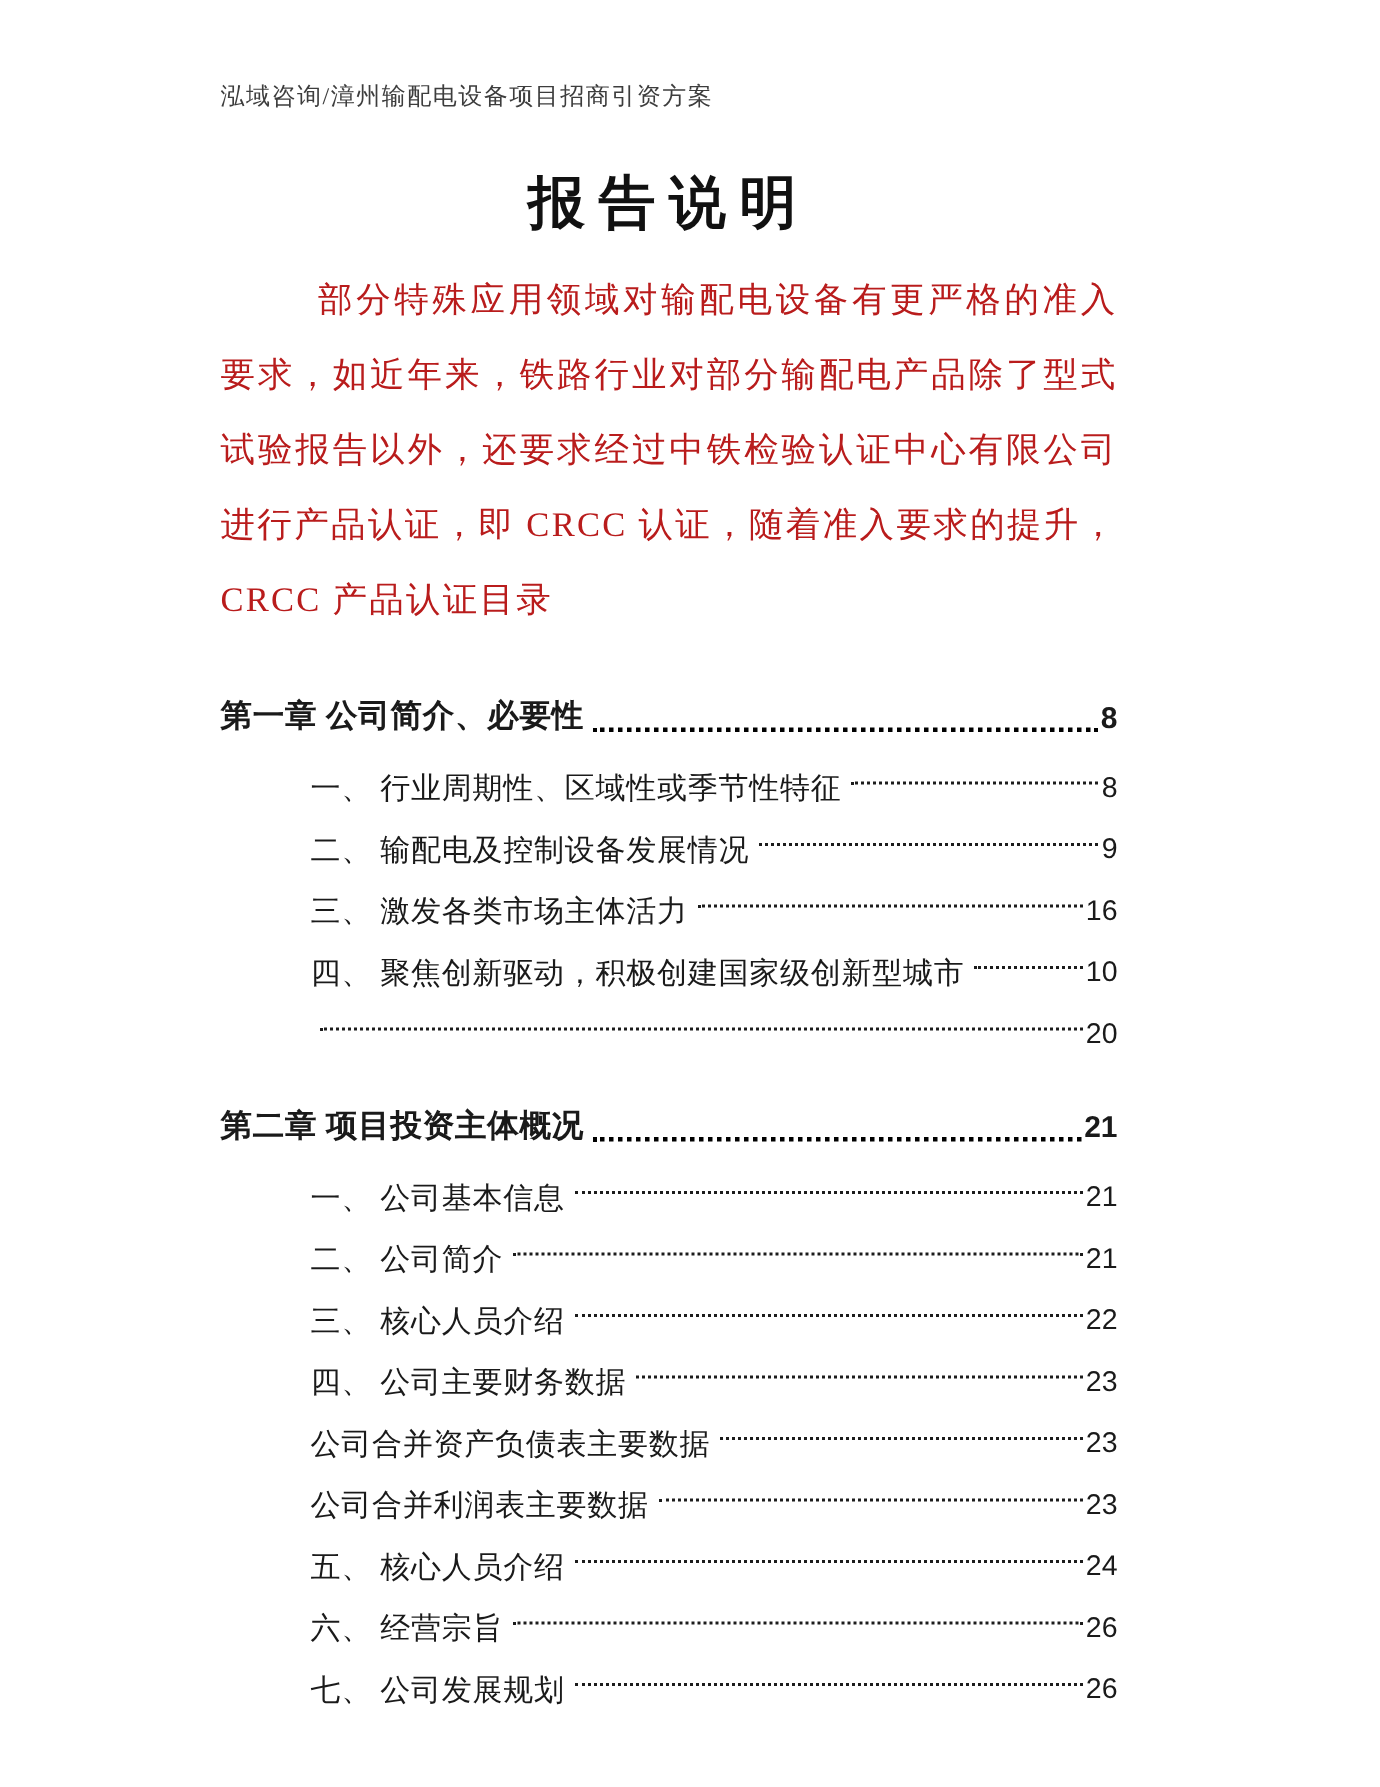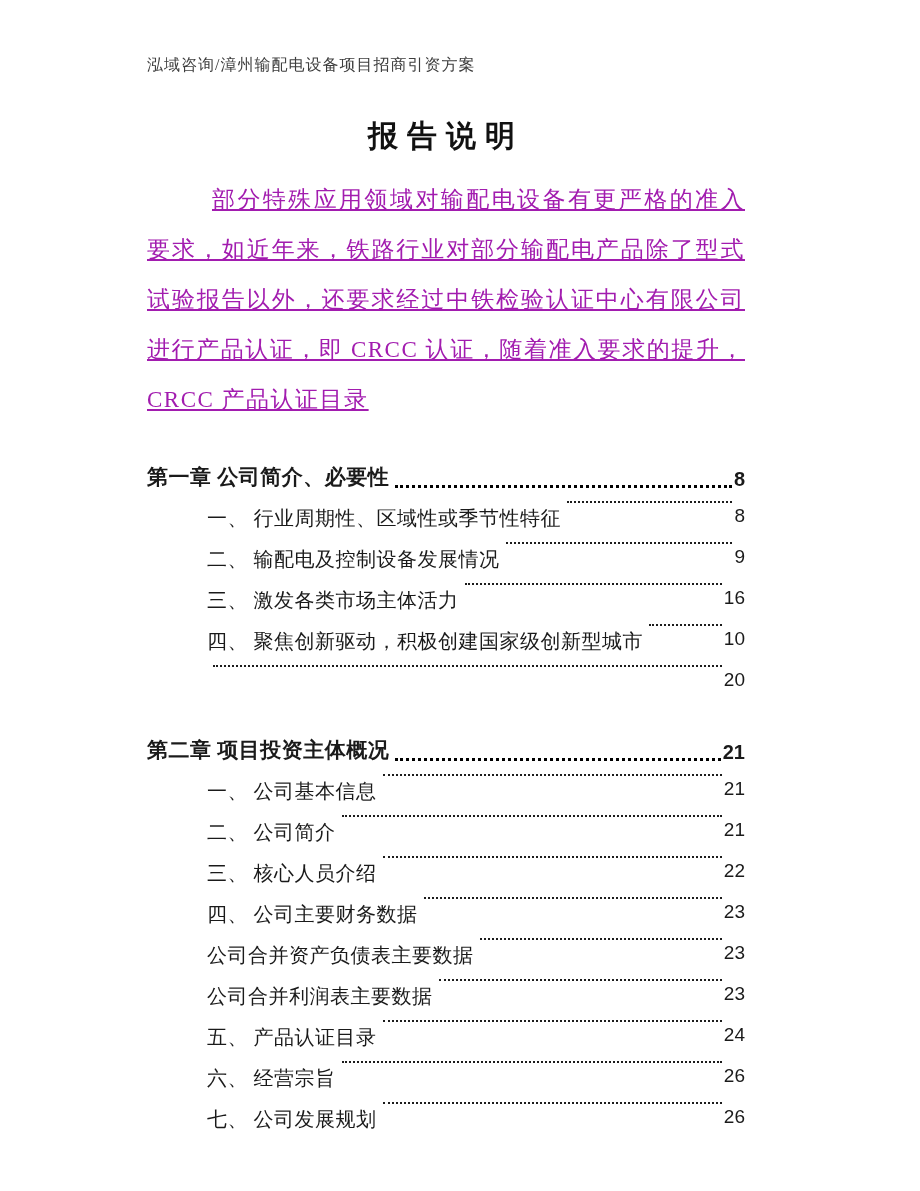--- a/index.html
+++ b/index.html
@@ -21,42 +21,41 @@
   }
   .doc-header {
     font-size: 16px;
     color: #3d3d3d;
     letter-spacing: 1px;
     line-height: 20px;
   }
   .doc-title {
     margin: 40px 0 0 0;
     text-align: center;
-    font-size: 30px;
+    font-size: 38px;
     font-weight: bold;
     letter-spacing: 9px;
     line-height: 42px;
     color: #111;
   }
   .intro {
     margin: 18px 0 0 0;
     font-size: 23px;
     line-height: 50px;
     text-align: justify;
     text-indent: 65px;
     letter-spacing: 1.5px;
-    color: #a21caf;
-    text-decoration: underline;
+    color: #b91c1c;
   }
   .toc {
     margin-top: 20px;
   }
   .toc-row {
     display: flex;
-    align-items: flex-start;
+    align-items: center;
     height: 41px;
   }
   .toc-row.chapter {
     height: 60px;
     align-items: flex-end;
     font-weight: bold;
     font-size: 21px;
     padding-bottom: 14px;
     box-sizing: border-box;
   }
@@ -178,21 +177,21 @@
       <span class="toc-page">23</span>
     </div>
 
     <div class="toc-row item">
       <span class="toc-label">公司合并利润表主要数据</span>
       <span class="dot-leader"></span>
       <span class="toc-page">23</span>
     </div>
 
     <div class="toc-row item">
-      <span class="toc-label">五、 产品认证目录</span>
+      <span class="toc-label">五、 核心人员介绍</span>
       <span class="dot-leader"></span>
       <span class="toc-page">24</span>
     </div>
 
     <div class="toc-row item">
       <span class="toc-label">六、 经营宗旨</span>
       <span class="dot-leader"></span>
       <span class="toc-page">26</span>
     </div>
 

